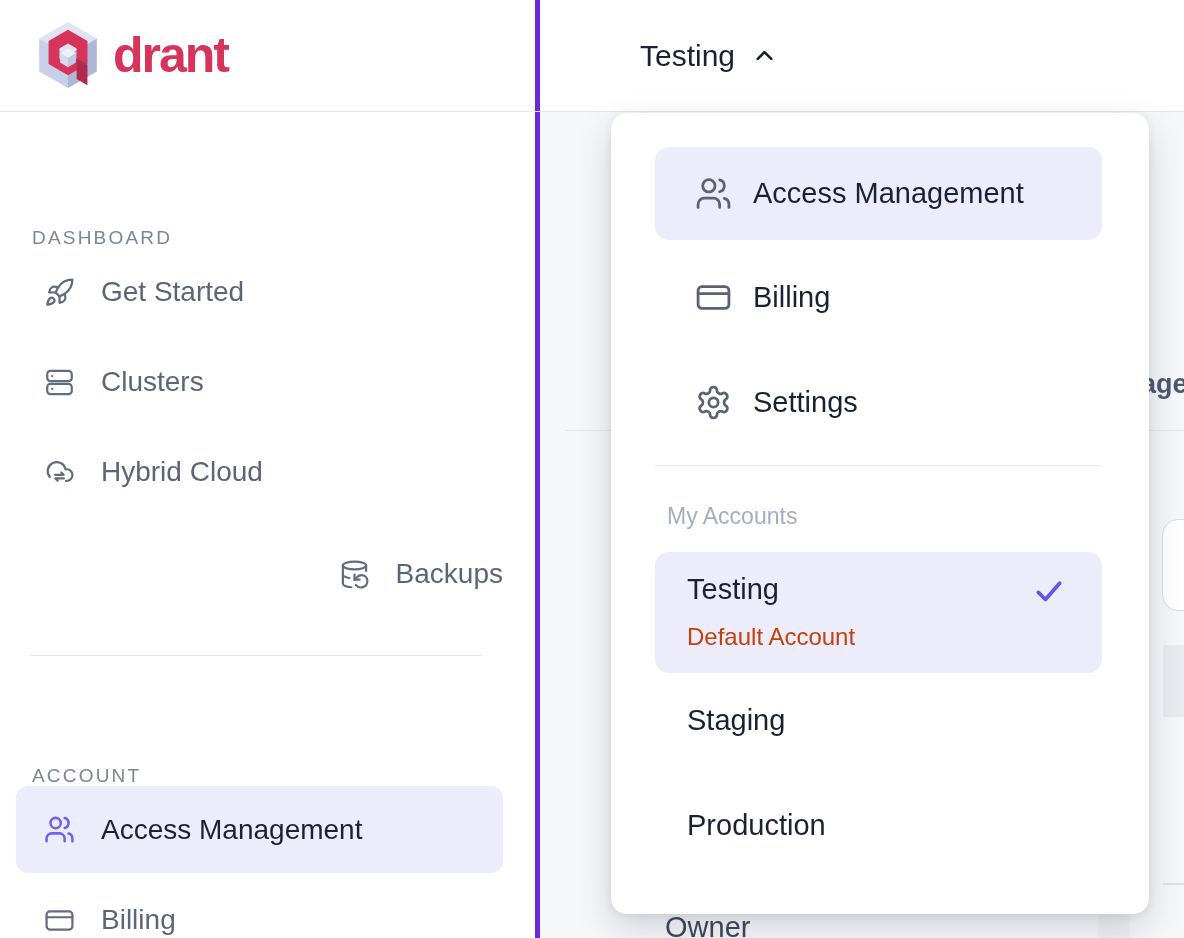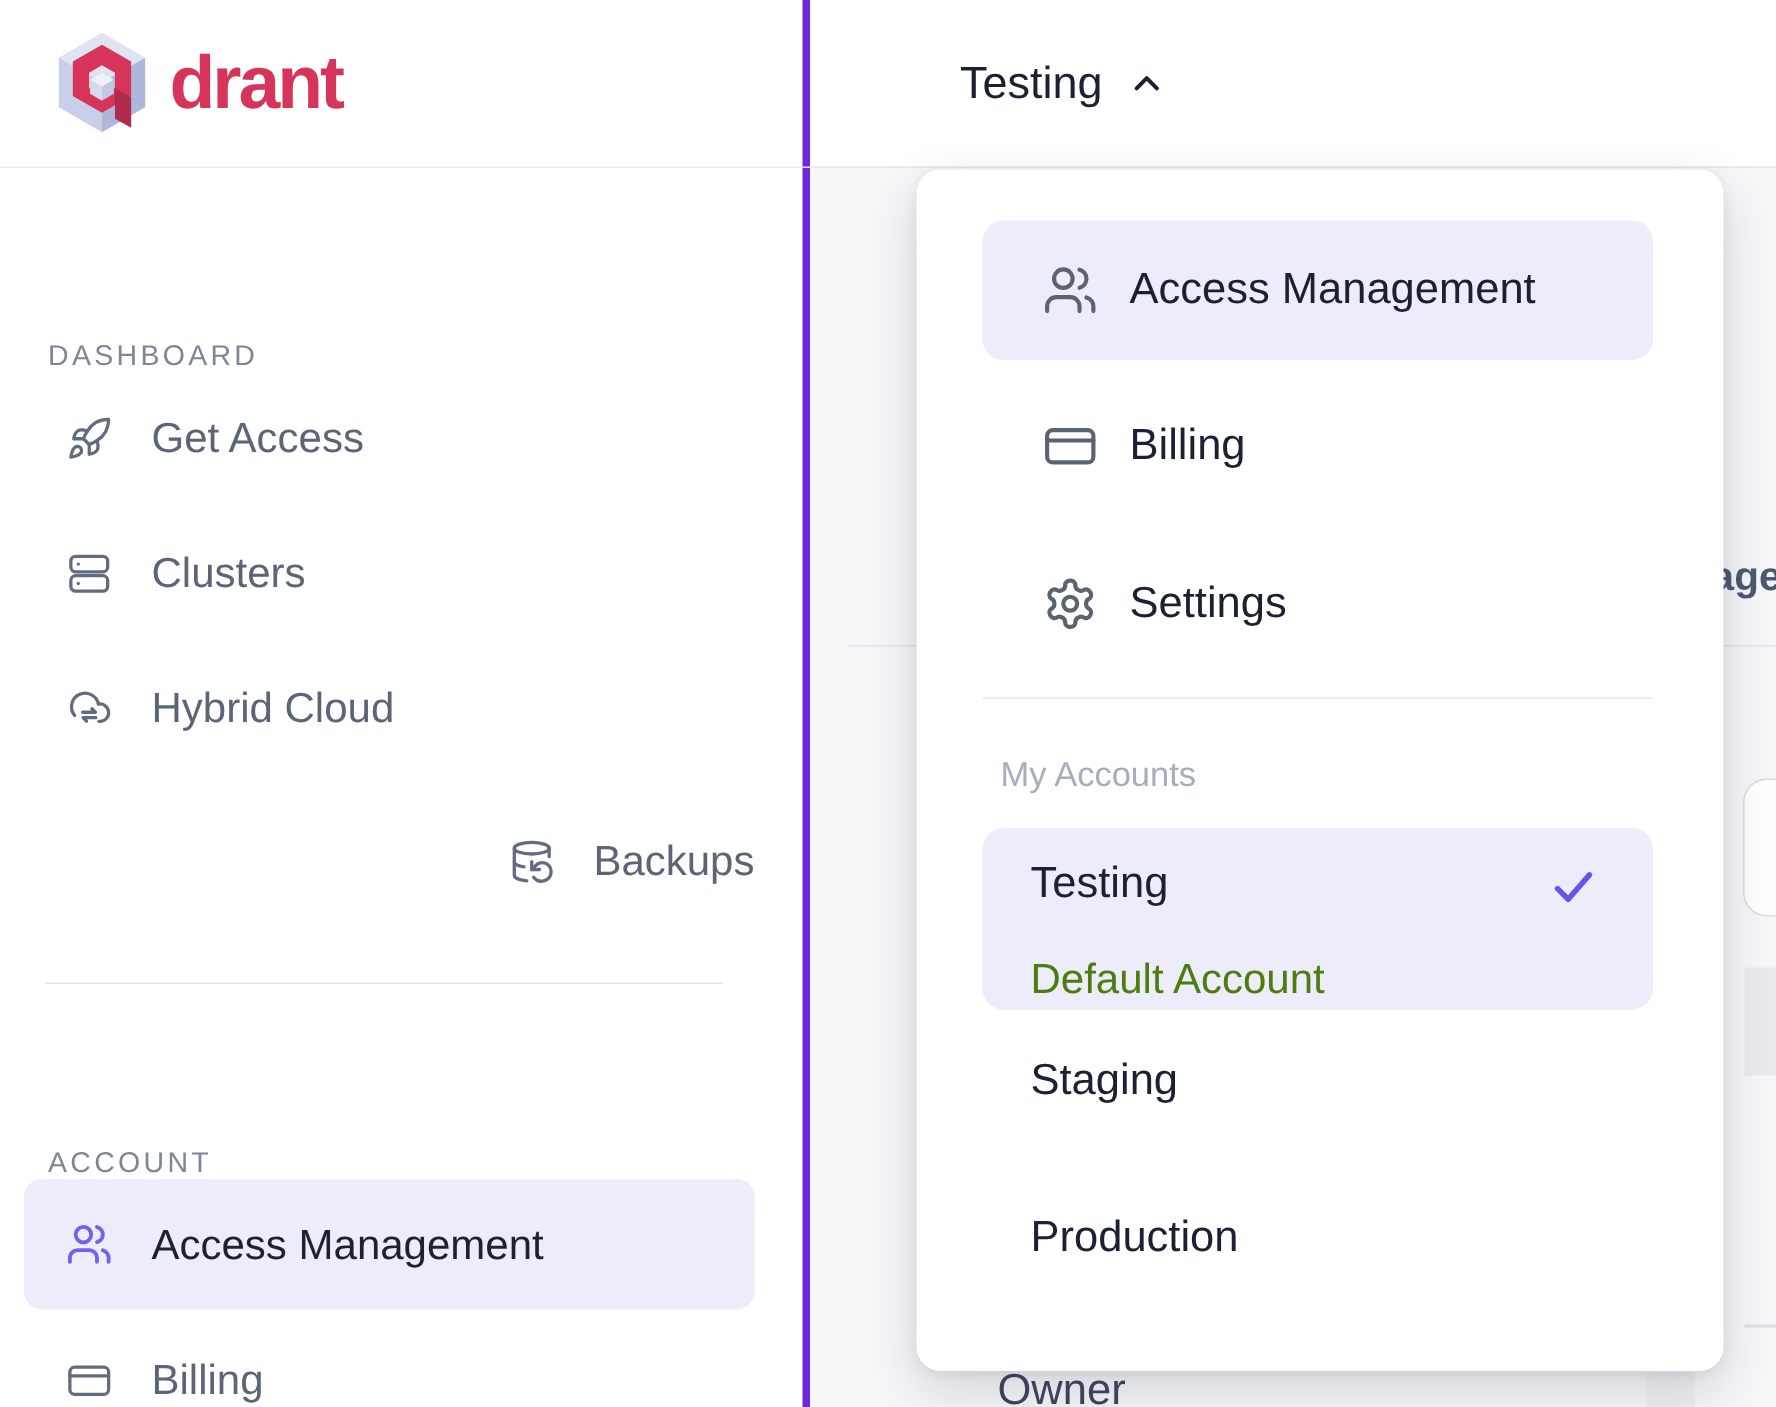--- a/index.html
+++ b/index.html
@@ -71,21 +71,21 @@
   }
   .menu-link.highlighted { background:#edecfa; }
   .menu-link .micon { margin-left:40px; width:37px; height:37px; color:#5b6270; flex:0 0 auto; }
   .menu-link .mlabel { margin-left:21px; font-size:29px; color:#1b2132; }
   .menu-divider { position:absolute; left:44px; top:352px; width:447px; height:1px; background:#e5e7ea; }
   .menu-label { position:absolute; left:56px; top:390px; font-size:23px; color:#a6adbf; }
 
   .account-row { position:absolute; left:44px; width:447px; border-radius:14px; cursor:pointer; }
   .account-row.selected { background:#edecfa; }
   .acct-name { position:absolute; left:32px; top:21px; font-size:29px; color:#1b2132; }
-  .acct-desc { position:absolute; left:32px; top:85px; font-size:28px; color:#4d7c0f; }
+  .acct-desc { position:absolute; left:32px; top:71px; font-size:24px; color:#c2410c; }
   .acct-check { position:absolute; right:36px; top:22px; width:34px; height:34px; color:#6456e8; }
   .account-row.plain { height:60px; display:flex; align-items:center; }
   .account-row.plain .acct-plain-name { margin-left:32px; font-size:29px; color:#1b2132; }
 
   svg.icon { display:block; fill:none; stroke:currentColor; stroke-linecap:round; stroke-linejoin:round; }
 </style>
 </head>
 <body>
 
 <div class="sidebar">
@@ -107,21 +107,21 @@
 
   <div class="section-label" style="top:187px;">DASHBOARD</div>
 
   <div class="nav-item" style="top:252px;">
     <svg class="icon nicon" viewBox="0 0 24 24" stroke-width="1.7">
       <path d="M4.5 16.5c-1.5 1.26-2 5-2 5s3.74-.5 5-2c.71-.84.7-2.13-.09-2.91a2.18 2.18 0 0 0-2.91-.09z"></path>
       <path d="m12 15-3-3a22 22 0 0 1 2-3.95A12.88 12.88 0 0 1 22 2c0 2.72-.78 7.5-6 11a22.35 22.35 0 0 1-4 2z"></path>
       <path d="M9 12H4s.55-3.03 2-4c1.62-1.08 5 0 5 0"></path>
       <path d="M12 15v5s3.03-.55 4-2c1.08-1.62 0-5 0-5"></path>
     </svg>
-    <span class="nlabel">Get Access</span>
+    <span class="nlabel">Get Started</span>
   </div>
 
   <div class="nav-item" style="top:342px;">
     <svg class="icon nicon" viewBox="0 0 24 24" stroke-width="1.7">
       <rect x="2.5" y="3" width="19" height="8" rx="2.5"></rect>
       <rect x="2.5" y="13" width="19" height="8" rx="2.5"></rect>
       <line x1="6.3" y1="7" x2="6.35" y2="7"></line>
       <line x1="6.3" y1="17" x2="6.35" y2="17"></line>
     </svg>
     <span class="nlabel">Clusters</span>

